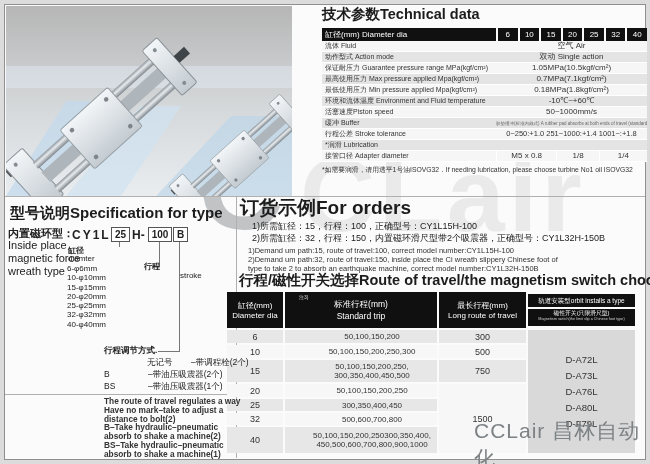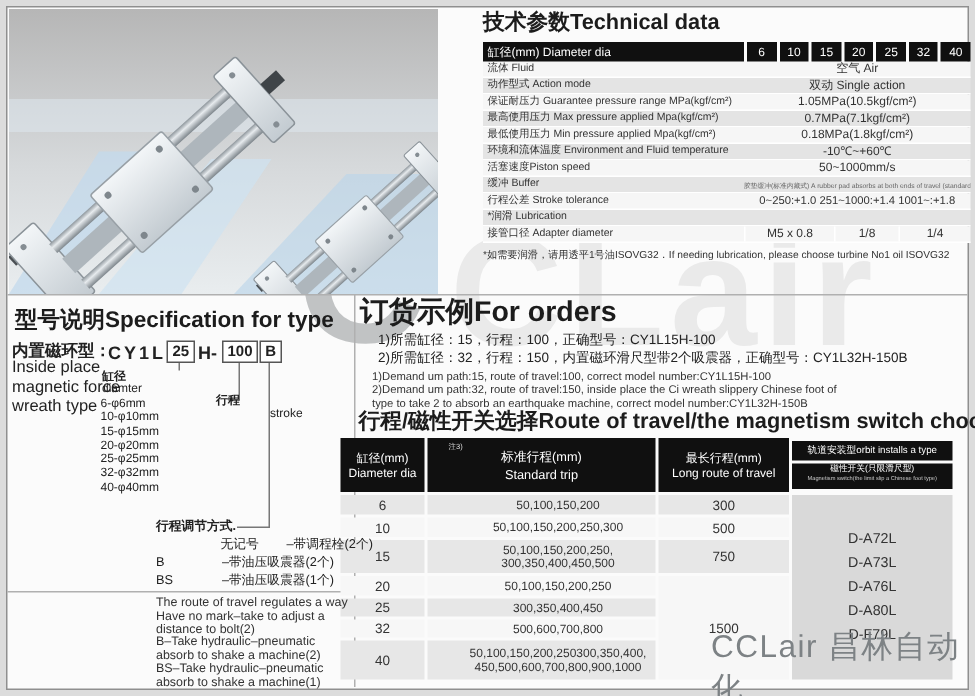--- a/index.html
+++ b/index.html
@@ -47,21 +47,21 @@
   #m-suffix{left:173px;top:227px;width:13px;}
   .conn{background:#777;z-index:2;}
   #bore-label-cn{left:68px;top:245px;font-size:8px;font-weight:700;z-index:3;}
   #bore-label-en{left:68px;top:254px;font-size:8px;z-index:3;}
   #bore-list{left:67px;top:264px;font-size:8px;line-height:9.3px;z-index:3;}
   #stroke-label-cn{left:144px;top:261px;font-size:8px;font-weight:700;z-index:3;}
   #stroke-label-en{left:136px;top:271px;font-size:8px;z-index:3;margin-left:44px;}
   #adj-label{left:104px;top:345px;font-size:8.5px;font-weight:700;z-index:3;}
   .adj-item{font-size:8.5px;z-index:3;}
   .adj-code{display:inline-block;width:44px;}
-  #adj-en{left:104px;top:397px;font-size:8.3px;line-height:8.8px;color:#333;z-index:3;}
+  #adj-en{left:104px;top:397px;font-size:8.3px;line-height:8.8px;color:#333;z-index:3;font-weight:bold;}
   
   #orders-title{left:240px;top:195px;font-size:19px;font-weight:600;color:#1c1c1c;z-index:2;}
   .ocn{left:252px;font-size:9px;color:#222;z-index:2;white-space:nowrap;}
   .oen{left:248px;font-size:7.5px;color:#333;z-index:2;white-space:nowrap;}
   
   #travel-title{left:239px;top:271px;font-size:14.5px;font-weight:600;color:#1c1c1c;z-index:2;white-space:nowrap;}
   #travel-table{position:absolute;left:225px;top:290px;z-index:2;border-collapse:separate;border-spacing:2px;}
   #travel-table th{background:#101010;color:#fff;font-weight:400;vertical-align:middle;}
   .thd{width:54px;font-size:8px;height:34px;}
   .tht{width:150px;font-size:8.5px;position:relative;}

